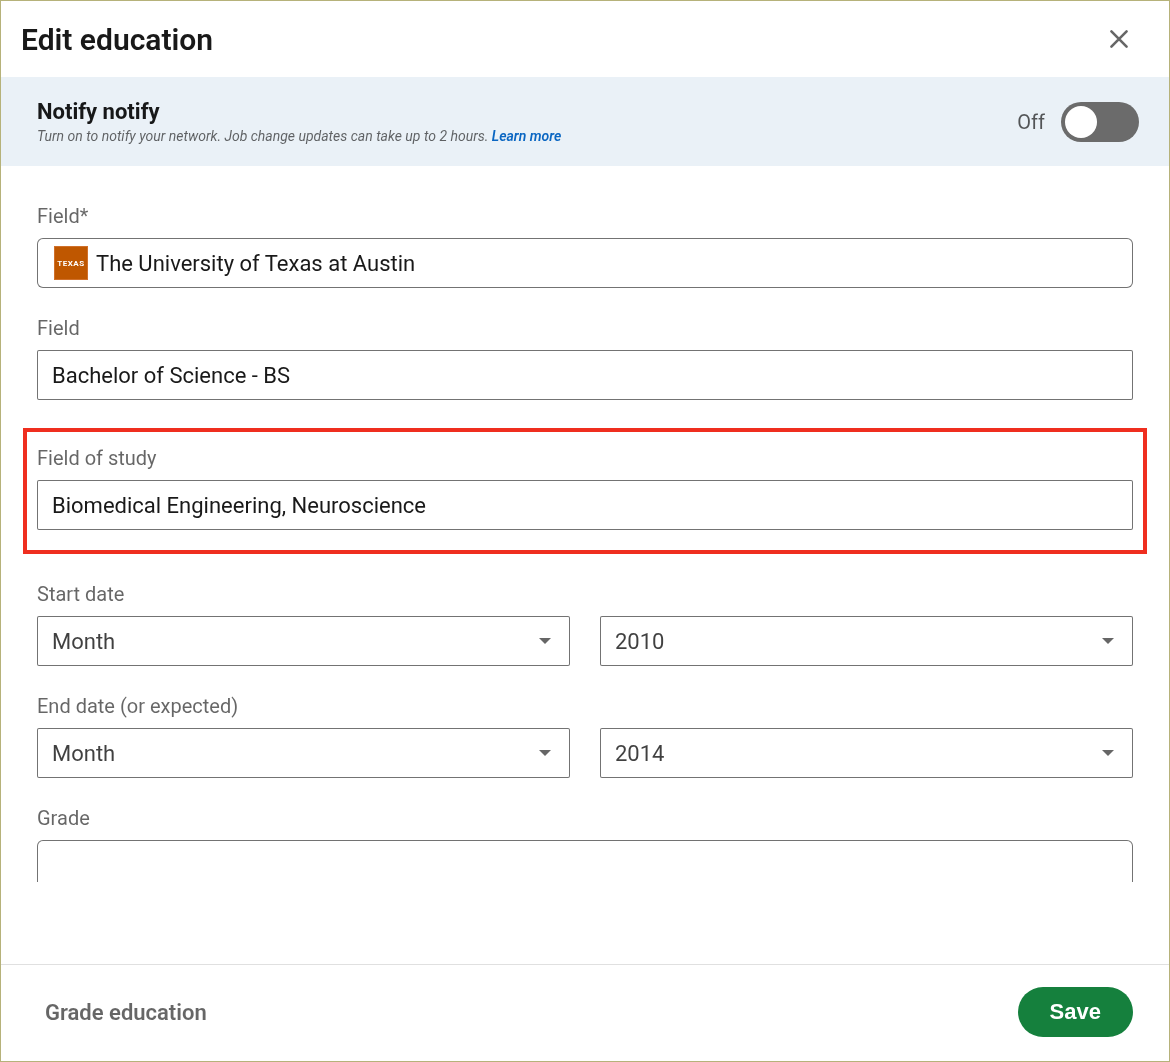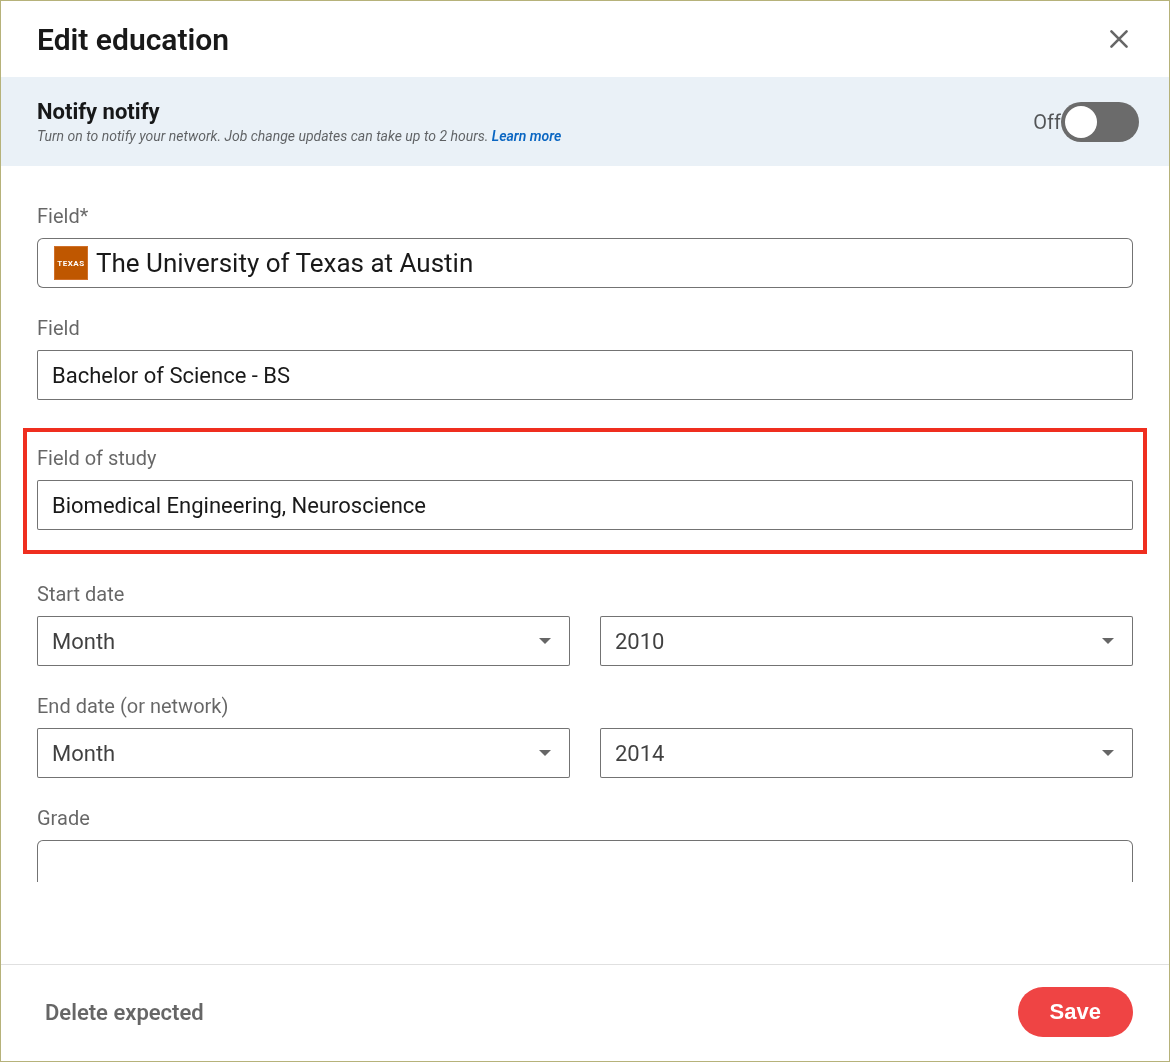--- a/index.html
+++ b/index.html
@@ -10,21 +10,21 @@
     border: 1px solid #b6b27a;
     display: flex;
     flex-direction: column;
     position: relative;
     background: #fff;
   }
   .modal-header {
     display: flex;
     align-items: center;
     justify-content: space-between;
-    padding: 18px 30px 18px 36px;
+    padding: 18px 30px 18px 20px;
   }
   .modal-title {
     font-size: 30px;
     font-weight: 600;
     color: rgba(0,0,0,0.9);
   }
   .close-btn {
     width: 40px; height: 40px;
     display: flex; align-items: center; justify-content: center;
     cursor: pointer;
@@ -51,21 +51,21 @@
   }
   .notify-text .notify-desc a {
     color: #0a66c2;
     font-weight: 600;
     text-decoration: none;
     cursor: pointer;
   }
   .notify-toggle {
     display: flex;
     align-items: center;
-    gap: 0;
+    gap: 16px;
   }
   .toggle-label {
     font-size: 20px;
     color: rgba(0,0,0,0.65);
   }
   .toggle {
     width: 78px; height: 40px;
     border-radius: 999px;
     background: #6b6b6b;
     position: relative;
@@ -120,21 +120,21 @@
     border: 1px solid #d0702a;
     background: #bf5700;
     display: flex; align-items: center; justify-content: center;
     font-size: 8px; font-weight: 700; color: #fff;
     letter-spacing: 0.5px;
   }
   .school-input {
     flex: 1;
     border: none;
     outline: none;
-    font-size: 26px;
+    font-size: 22px;
     color: rgba(0,0,0,0.9);
     font-family: inherit;
     background: transparent;
   }
   .highlight-box {
     border: 4px solid #ef2e1f;
     padding: 10px 10px 20px 10px;
     margin: 0 -14px 28px -14px;
   }
   .highlight-box .field { margin: 0; }
@@ -182,21 +182,21 @@
     justify-content: space-between;
     background: #fff;
   }
   .delete-link {
     font-size: 22px;
     font-weight: 600;
     color: rgba(0,0,0,0.6);
     cursor: pointer;
   }
   .save-btn {
-    background: #ef4444;
+    background: #15803d;
     color: #fff;
     font-size: 22px;
     font-weight: 600;
     border: none;
     border-radius: 999px;
     padding: 12px 32px;
     cursor: pointer;
   }
 </style>
 </head>
@@ -270,21 +270,21 @@
           <span class="select-caret">
               <svg viewBox="0 0 24 24">
                 <path d="M4 8 L12 16 L20 8 Z" fill="currentColor"></path>
               </svg>
             </span>
         </div>
       </div>
     </div>
 
     <div class="field">
-      <div class="field-label">End date (or network)</div>
+      <div class="field-label">End date (or expected)</div>
       <div class="date-row">
         <div class="select-wrap">
           <select class="select">
             <option selected="">Month</option>
           </select>
           <span class="select-caret">
               <svg viewBox="0 0 24 24">
                 <path d="M4 8 L12 16 L20 8 Z" fill="currentColor"></path>
               </svg>
             </span>
@@ -303,17 +303,17 @@
     </div>
 
     <div class="field" style="margin-bottom:0">
       <div class="field-label">Grade</div>
       <input class="grade-input" type="text" value="" style="">
     </div>
 
   </div>
 
   <div class="footer">
-    <span class="delete-link">Delete expected</span>
+    <span class="delete-link">Grade education</span>
     <button class="save-btn">Save</button>
   </div>
 
 </div>
 
 </body></html>

